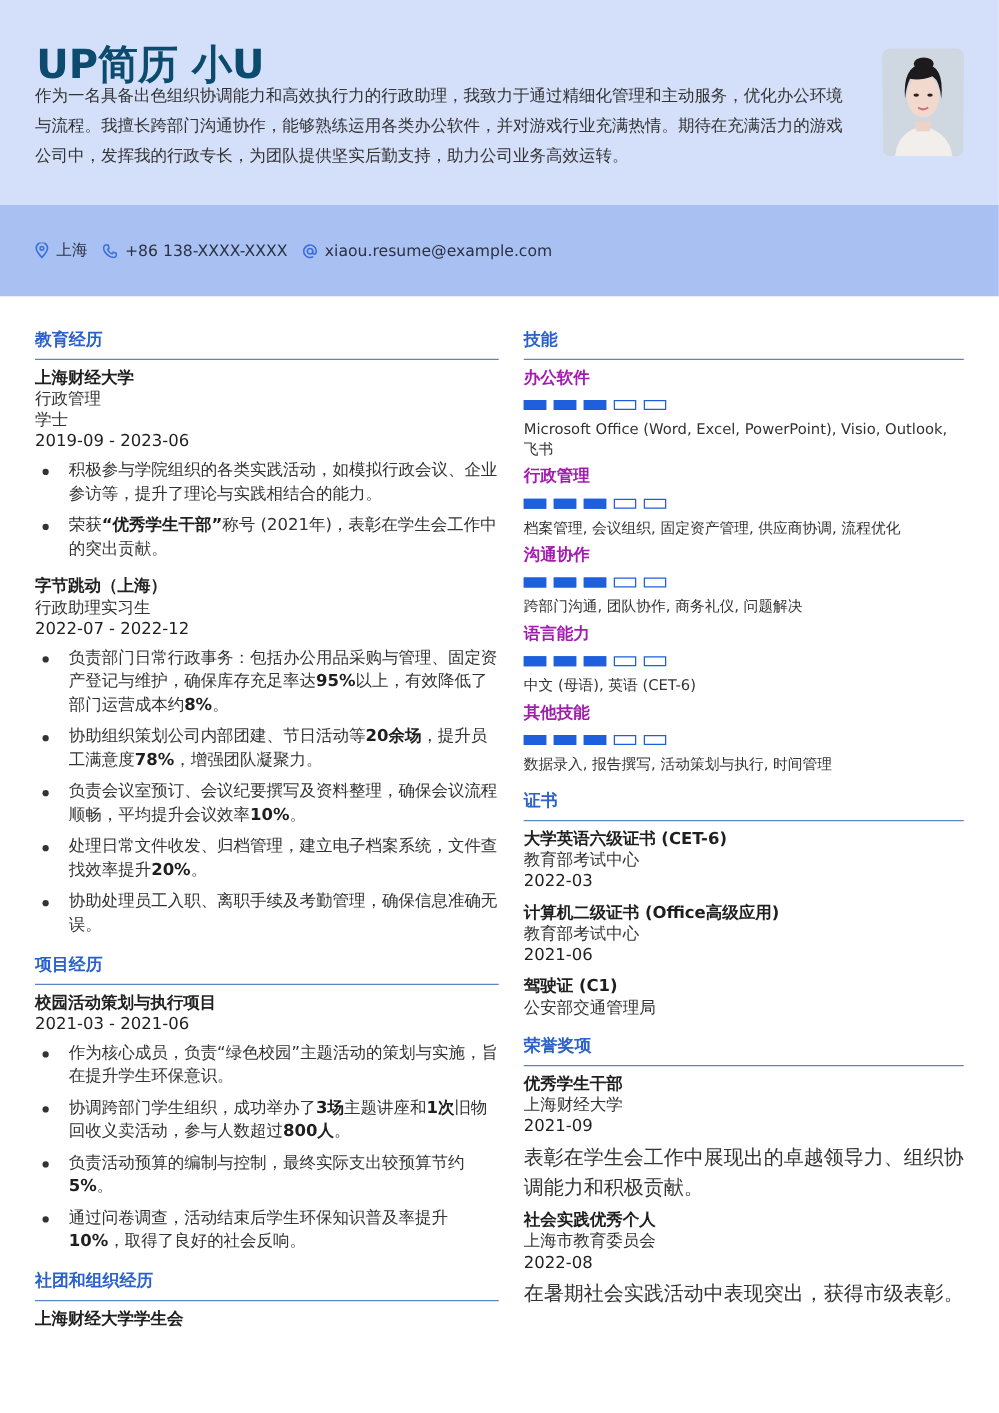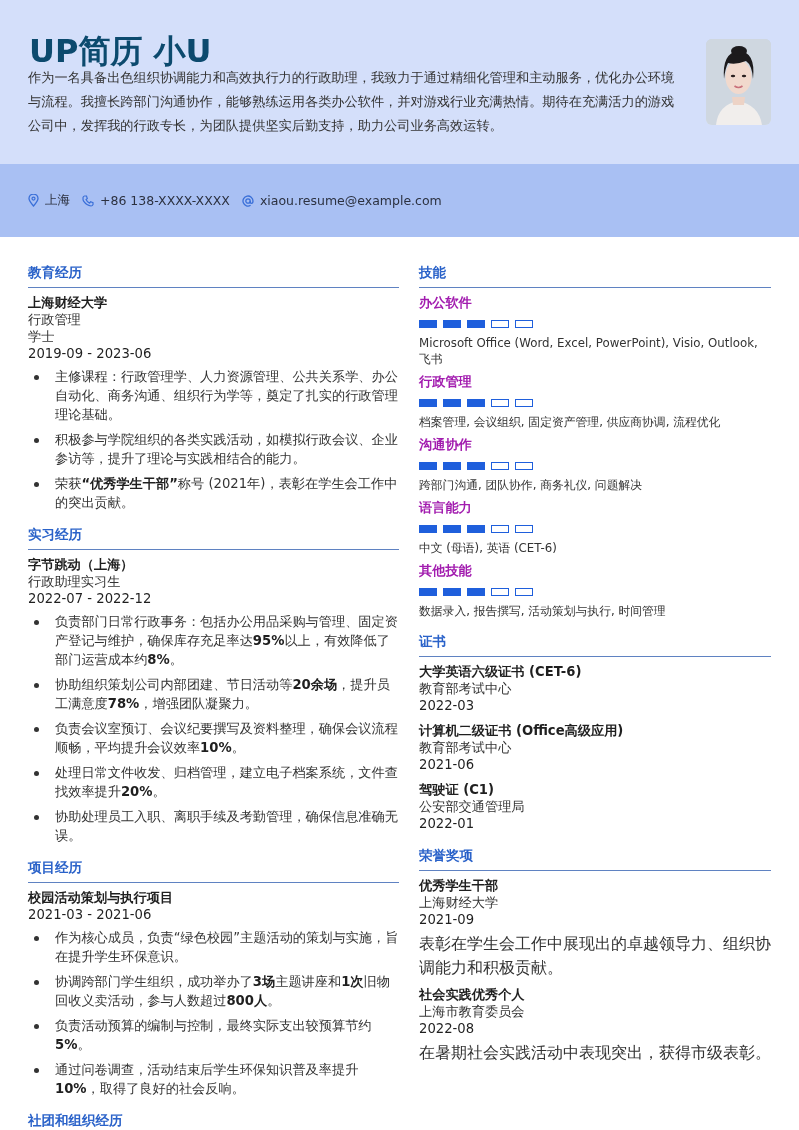--- a/index.html
+++ b/index.html
@@ -83,29 +83,27 @@
 <div class="col left">
 
   <div class="section">
     <div class="sec-title">教育经历</div>
     <div>
       <div class="entry-title">上海财经大学</div>
       <div class="entry-sub">行政管理</div>
       <div class="entry-sub">学士</div>
       <div class="entry-date">2019-09 - 2023-06</div>
       <ul class="bullets">
-        <li><span>主修课程：行政管理学、人力资源管理、公共关系学、办公自动化、商务沟通、组织行为学等，奠定了扎实的行政管理理论基础。</span></li>
         <li><span>积极参与学院组织的各类实践活动，如模拟行政会议、企业参访等，提升了理论与实践相结合的能力。</span></li>
         <li><span>荣获</span><b class="hl">“优秀学生干部”</b><span>称号 (2021年)，表彰在学生会工作中的突出贡献。</span></li>
       </ul>
     </div>
   </div>
 
   <div class="section">
-    <div class="sec-title">实习经历</div>
     <div>
       <div class="entry-title">字节跳动（上海）</div>
       <div class="entry-sub">行政助理实习生</div>
       <div class="entry-date">2022-07 - 2022-12</div>
       <ul class="bullets">
         <li><span>负责部门日常行政事务：包括办公用品采购与管理、固定资产登记与维护，确保库存充足率达</span><b class="hl">95%</b><span>以上，有效降低了部门运营成本约</span><b class="hl">8%</b><span>。</span></li>
         <li><span>协助组织策划公司内部团建、节日活动等</span><b class="hl">20余场</b><span>，提升员工满意度</span><b class="hl">78%</b><span>，增强团队凝聚力。</span></li>
         <li><span>负责会议室预订、会议纪要撰写及资料整理，确保会议流程顺畅，平均提升会议效率</span><b class="hl">10%</b><span>。</span></li>
         <li><span>处理日常文件收发、归档管理，建立电子档案系统，文件查找效率提升</span><b class="hl">20%</b><span>。</span></li>
         <li><span>协助处理员工入职、离职手续及考勤管理，确保信息准确无误。</span></li>
@@ -206,21 +204,20 @@
       <div class="entry-date">2022-03</div>
     </div>
     <div class="cert">
       <div class="entry-title">计算机二级证书 (Office高级应用)</div>
       <div class="entry-sub">教育部考试中心</div>
       <div class="entry-date">2021-06</div>
     </div>
     <div class="cert">
       <div class="entry-title">驾驶证 (C1)</div>
       <div class="entry-sub">公安部交通管理局</div>
-      <div class="entry-date">2022-01</div>
     </div>
   </div>
 
   <div class="section">
     <div class="sec-title">荣誉奖项</div>
     <div>
       <div class="entry-title">优秀学生干部</div>
       <div class="entry-sub">上海财经大学</div>
       <div class="entry-date">2021-09</div>
       <div class="award-desc">表彰在学生会工作中展现出的卓越领导力、组织协调能力和积极贡献。</div>

